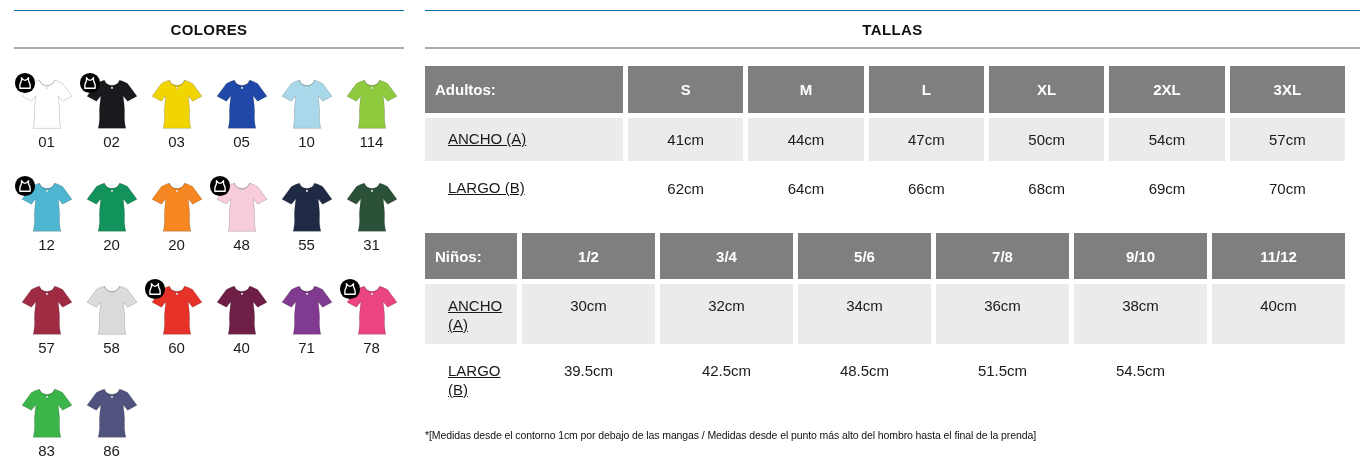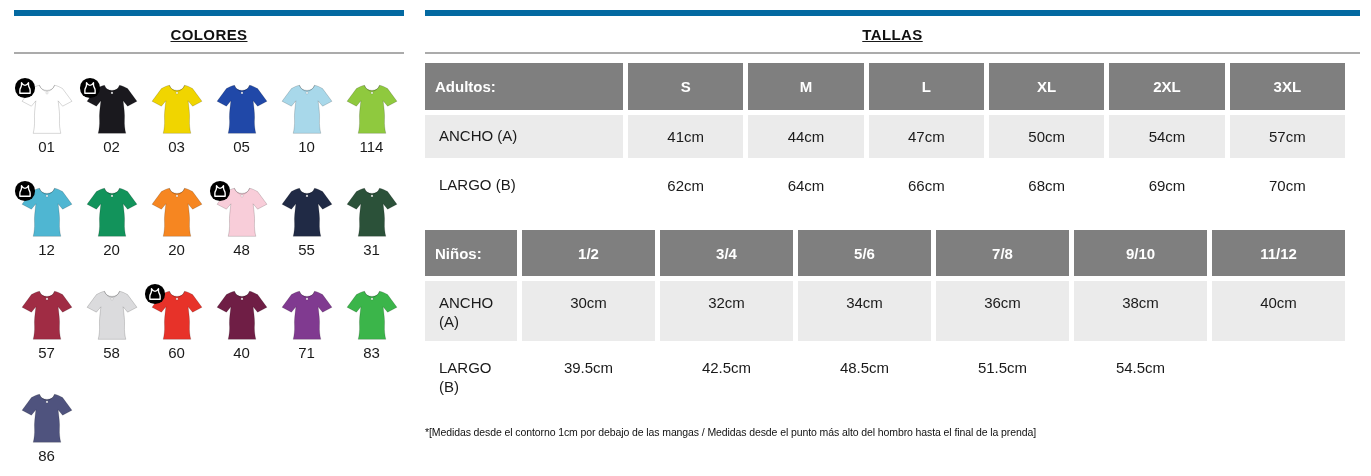--- a/index.html
+++ b/index.html
@@ -6,21 +6,21 @@
   html,body { background:#ffffff; }
   body {
     position:relative;
     width:1371px; height:476px;
     font-family:"Liberation Sans", sans-serif;
     color:#1a1a1a;
     overflow:hidden;
   }
 
   
-  .section-header { border-top:6px solid #0369a1; border-bottom:2px solid #ababab;text-decoration:underline; }
+  .section-header { border-top:1px solid #0369a1; border-bottom:2px solid #ababab; }
   .section-title {
     text-align:center; font-weight:bold; font-size:15px;
     letter-spacing:0.4px; color:#111; padding:10px 0 9px 0;
   }
 
   
   #colores-section { position:absolute; left:14px; top:10px; width:390px; }
   #color-grid {
     display:flex; flex-wrap:wrap; width:390px; margin-top:25px;
   }
@@ -32,27 +32,27 @@
   .shirt-svg { width:58px; height:57px; display:block; }
   .color-code { font-size:15px; color:#1a1a1a; margin-top:2px; text-align:center; }
   .badge {
     position:absolute; left:0px; top:-2px; width:22px; height:22px; display:block;
   }
 
   
   #tallas-section { position:absolute; left:425px; top:10px; width:935px; }
 
   .size-table { display:grid; gap:5px; width:920px; }
-  .size-table.adults { grid-template-columns:198px repeat(6, 1fr); grid-template-rows:47px 43px 45px; margin-top:9px;text-align:right; }
+  .size-table.adults { grid-template-columns:198px repeat(6, 1fr); grid-template-rows:47px 43px 45px; margin-top:17px;text-align:right; }
   .size-table.kids   { grid-template-columns:92px  repeat(6, 1fr); grid-template-rows:46px 60px 56px; margin-top:22px; }
 
   .st-cell { display:flex; align-items:center; justify-content:center; font-size:15px; }
   .st-head { background:#7f7f7f; color:#ffffff; font-weight:bold; }
   .st-corner { justify-content:flex-start; padding-left:10px; }
-  .st-label { justify-content:flex-start; padding-left:14px; padding-right:14px; line-height:1.25; }
+  .st-label { justify-content:flex-start; padding-left:23px; padding-right:14px; line-height:1.25;text-decoration:underline; }
   .st-shaded { background:#ebebeb; }
   .size-table.kids .st-row-data { align-items:flex-start; padding-top:13px; }
 
   #footnote {
     margin-top:24px; font-size:10.5px; color:#111;
     font-stretch:condensed; letter-spacing:-0.1px;
   }
 </style>
 </head>
 <body>
@@ -295,20 +295,37 @@
     <svg class="shirt-svg" viewBox="0 0 64 64">
       <path class="shirt-body" d="M23.5,7 C21,7.5 17.5,9 14.5,10.8 L4,25 L14.5,30.5 L19.5,24.5
                C18.5,33 17.5,40 18,46 C18.3,51 17.5,57 16.5,61
                L47.5,61 C46.5,57 45.7,51 46,46 C46.5,40 45.5,33 44.5,24.5
                L49.5,30.5 L60,25 L49.5,10.8 C46.5,9 43,7.5 40.5,7
                C39.5,10.5 36.2,12.8 32,12.8 C27.8,12.8 24.5,10.5 23.5,7 Z" fill="#cccccc" stroke="rgba(0,0,0,0.18)" stroke-width="1" stroke-linejoin="round" style="fill: rgb(128, 58, 144);"></path>
       <path d="M23.5,7 C25,11.2 28,13.6 32,13.6 C36,13.6 39,11.2 40.5,7" fill="none" stroke="rgba(0,0,0,0.22)" stroke-width="1"></path>
       <circle cx="32" cy="15.6" r="1.3" fill="rgba(255,255,255,0.85)" stroke="rgba(0,0,0,0.25)" stroke-width="0.5"></circle>
     </svg>
     <div class="color-code">71</div>
+  </div>
+      <div class="color-cell">
+    <svg class="badge" viewBox="0 0 24 24">
+      <circle cx="12" cy="12" r="11" fill="#000000"></circle>
+      <path d="M8.2,6.5 v2 c0,2.8 -1.8,3.4 -1.8,6 v3.2 h11.2 v-3.2 c0,-2.6 -1.8,-3.2 -1.8,-6 v-2" fill="none" stroke="#ffffff" stroke-width="1.5" stroke-linejoin="round" stroke-linecap="round"></path>
+      <path d="M8.2,6.5 C9.2,8.3 10.4,9.2 12,9.2 C13.6,9.2 14.8,8.3 15.8,6.5" fill="none" stroke="#ffffff" stroke-width="1.5" stroke-linecap="round"></path>
+    </svg>
+    <svg class="shirt-svg" viewBox="0 0 64 64">
+      <path class="shirt-body" d="M23.5,7 C21,7.5 17.5,9 14.5,10.8 L4,25 L14.5,30.5 L19.5,24.5
+               C18.5,33 17.5,40 18,46 C18.3,51 17.5,57 16.5,61
+               L47.5,61 C46.5,57 45.7,51 46,46 C46.5,40 45.5,33 44.5,24.5
+               L49.5,30.5 L60,25 L49.5,10.8 C46.5,9 43,7.5 40.5,7
+               C39.5,10.5 36.2,12.8 32,12.8 C27.8,12.8 24.5,10.5 23.5,7 Z" fill="#cccccc" stroke="rgba(0,0,0,0.18)" stroke-width="1" stroke-linejoin="round" style="fill: rgb(234, 68, 129);"></path>
+      <path d="M23.5,7 C25,11.2 28,13.6 32,13.6 C36,13.6 39,11.2 40.5,7" fill="none" stroke="rgba(0,0,0,0.22)" stroke-width="1"></path>
+      <circle cx="32" cy="15.6" r="1.3" fill="rgba(255,255,255,0.85)" stroke="rgba(0,0,0,0.25)" stroke-width="0.5"></circle>
+    </svg>
+    <div class="color-code">78</div>
   </div>
       <div class="color-cell">
 
     <svg class="shirt-svg" viewBox="0 0 64 64">
       <path class="shirt-body" d="M23.5,7 C21,7.5 17.5,9 14.5,10.8 L4,25 L14.5,30.5 L19.5,24.5
                C18.5,33 17.5,40 18,46 C18.3,51 17.5,57 16.5,61
                L47.5,61 C46.5,57 45.7,51 46,46 C46.5,40 45.5,33 44.5,24.5
                L49.5,30.5 L60,25 L49.5,10.8 C46.5,9 43,7.5 40.5,7
                C39.5,10.5 36.2,12.8 32,12.8 C27.8,12.8 24.5,10.5 23.5,7 Z" fill="#cccccc" stroke="rgba(0,0,0,0.18)" stroke-width="1" stroke-linejoin="round" style="fill: rgb(59, 181, 74);"></path>
       <path d="M23.5,7 C25,11.2 28,13.6 32,13.6 C36,13.6 39,11.2 40.5,7" fill="none" stroke="rgba(0,0,0,0.22)" stroke-width="1"></path>

